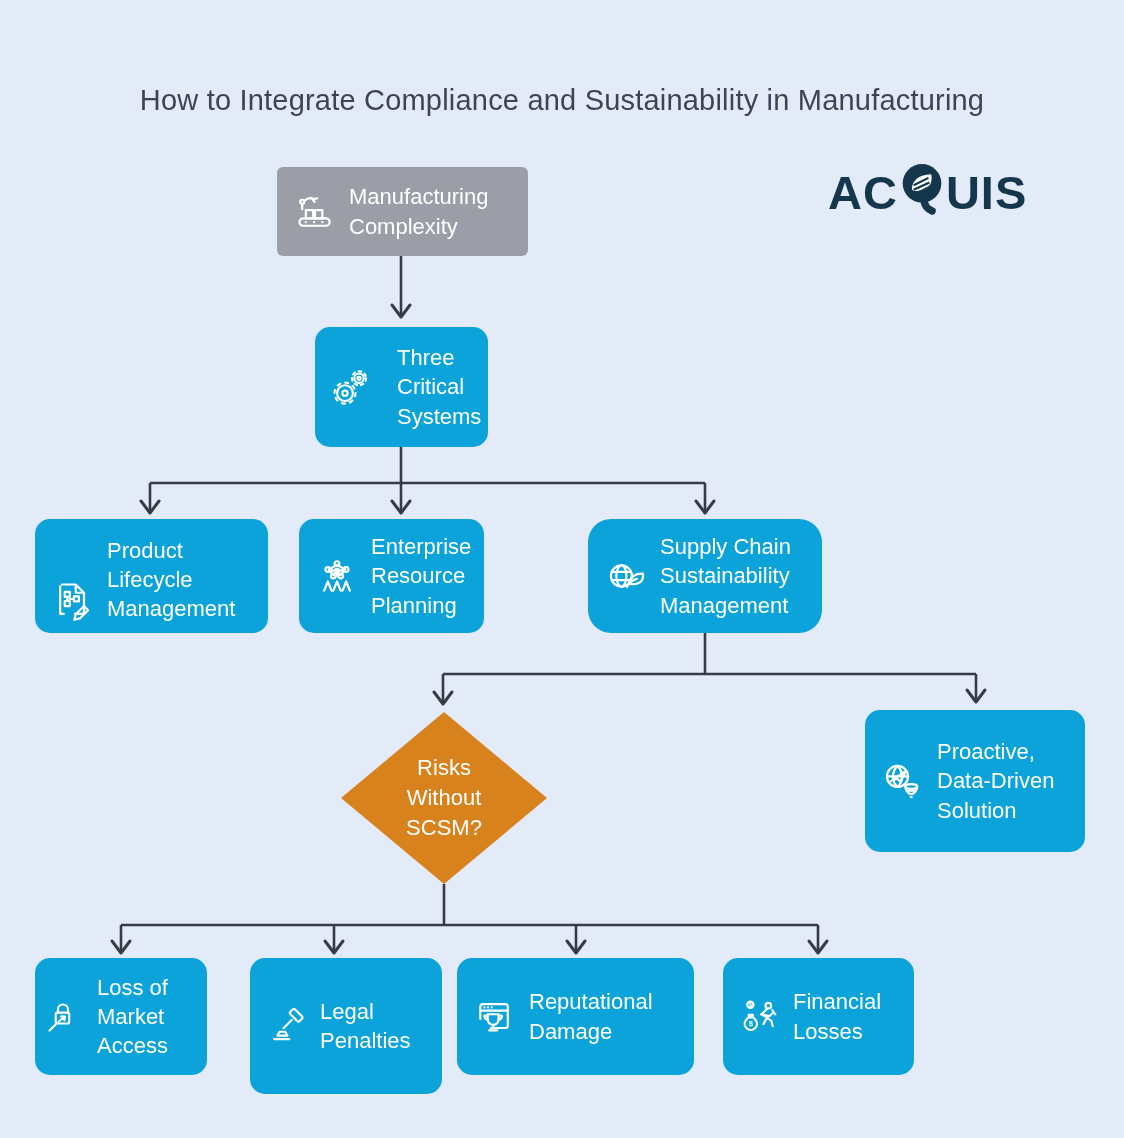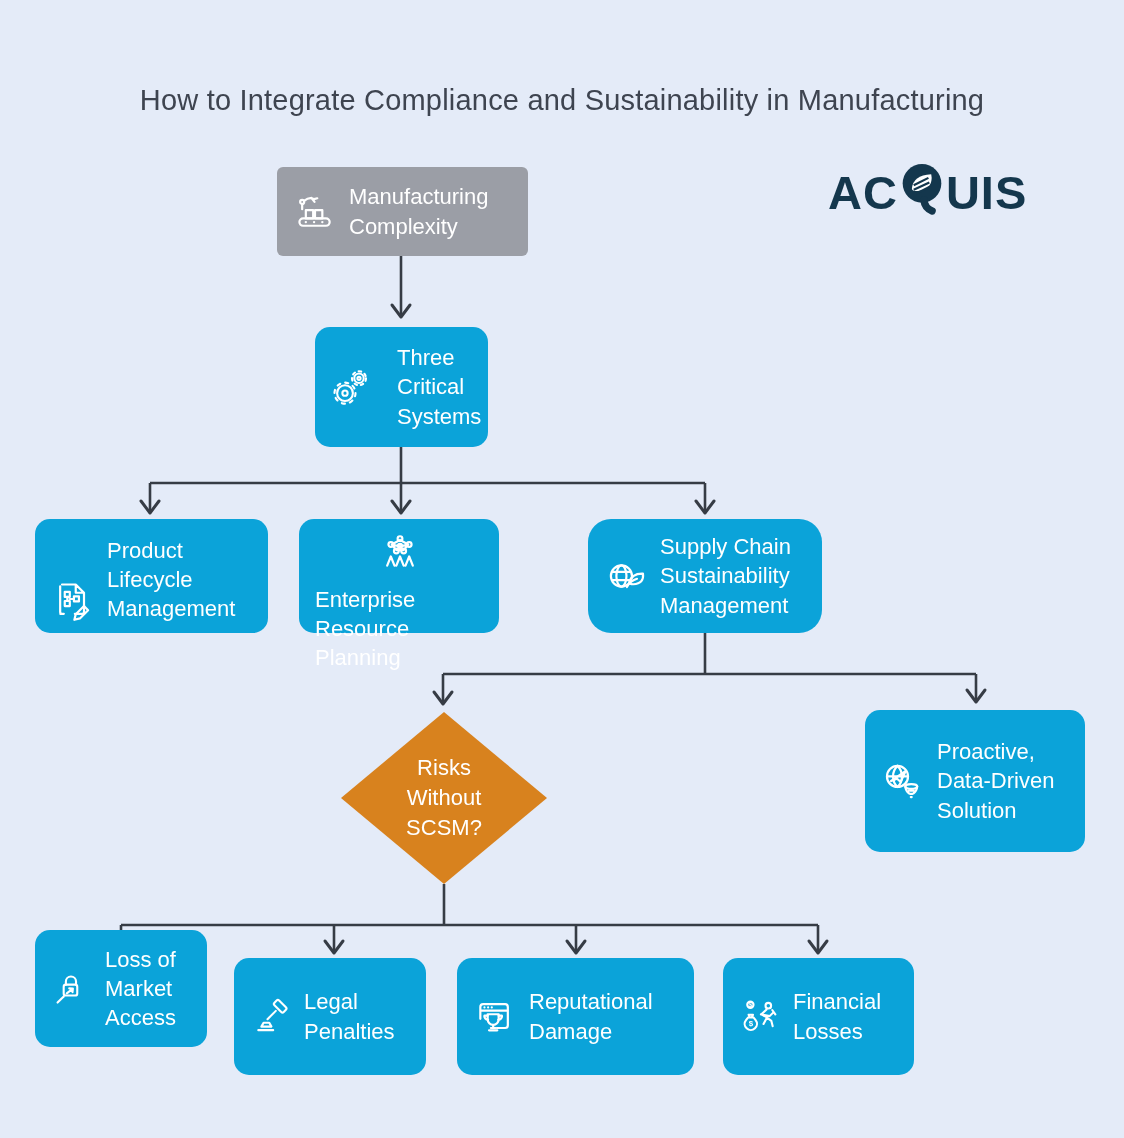--- a/index.html
+++ b/index.html
@@ -34,25 +34,25 @@
   .icon svg text{fill:#fff;stroke:none;font-family:"Liberation Sans",sans-serif;font-weight:bold;}
   .diamond{position:absolute;left:341px;top:712px;width:206px;height:172px;
     background:var(--orange);clip-path:polygon(50% 0,100% 50%,50% 100%,0 50%);
     display:flex;align-items:center;justify-content:center;}
   .diamond .label{width:120px;text-align:center;font-size:22px;line-height:1.35;
     font-weight:500;color:var(--nodetext);}
   
   #n-mfg {left:277px;top:167px;width:251px;height:89px;}
   #n-tcs {left:315px;top:327px;width:173px;height:120px;gap:24px;}
   #n-plm {left:35px; top:519px;width:233px;height:114px;align-items:flex-end;}
-  #n-erp {left:299px;top:519px;width:200px;height:114px;flex-direction:column;}
+  #n-erp {left:299px;top:519px;width:185px;height:114px;}
   #n-scsm{left:588px;top:519px;width:234px;height:114px;border-radius:23px;}
   #n-pro {left:865px;top:710px;width:220px;height:142px;}
-  #n-loss{left:35px; top:930px;width:172px;height:117px;}
-  #n-leg {left:234px;top:958px;width:192px;height:117px;}
+  #n-loss{left:35px; top:958px;width:172px;height:117px;padding-left:8px;}
+  #n-leg {left:250px;top:958px;width:192px;height:136px;}
   #n-rep {left:457px;top:958px;width:237px;height:117px;}
   #n-fin {left:723px;top:958px;width:191px;height:117px;}
 </style>
 </head>
 <body>
 
 <div class="canvas">
 
   <div class="title">How to Integrate Compliance and Sustainability in Manufacturing</div>
 

